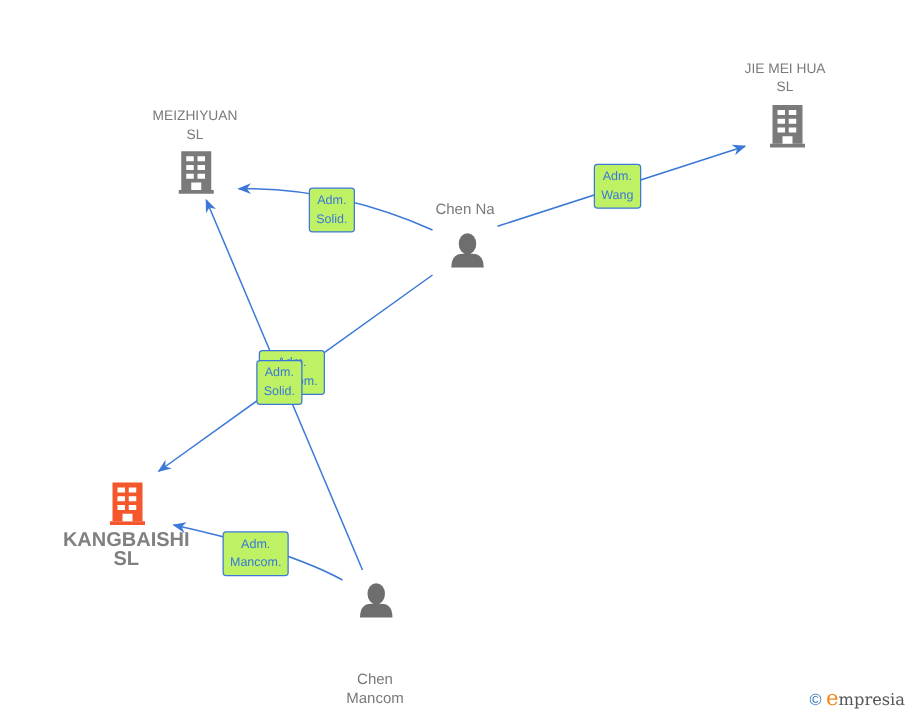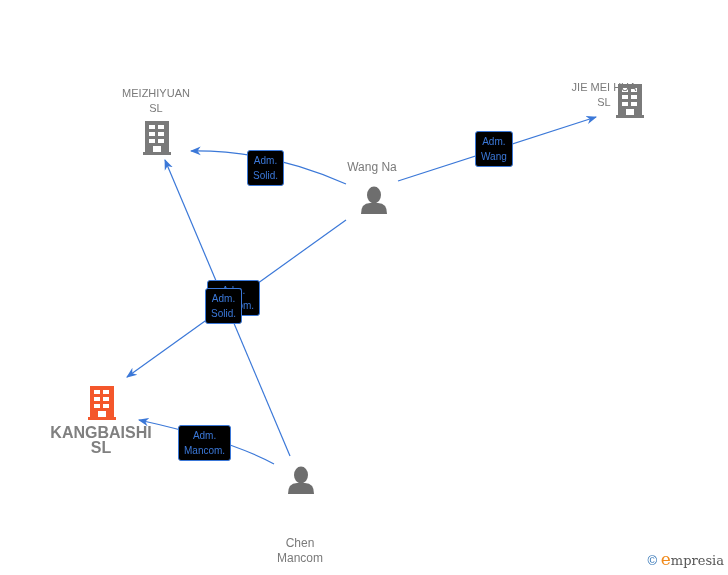--- a/index.html
+++ b/index.html
@@ -2,21 +2,21 @@
 <html><head>
 <meta charset="utf-8">
 <style>
   html, body { margin: 0; padding: 0; background: #ffffff; }
   body { width: 728px; height: 575px; position: relative; overflow: hidden; font-family: "Liberation Sans", "DejaVu Sans", sans-serif; }
   #graph { position: absolute; left: 0; top: 0; width: 728px; height: 575px; }
   .node-label { position: absolute; text-align: center; font-size: 11px; color: #7a7a7a; line-height: 15px; white-space: nowrap; transform: translateX(-50%); }
   .node-label.company { font-size: 11px; }
   .node-label.main { font-weight: bold; font-size: 16px; color: #808080; }
   .node-label.person { font-size: 12px; color: #7a7a7a; }
-  .edge-label { position: absolute; background: #000000; border: 1px solid #3b78d8; border-radius: 3px; color: #3b78d8; font-size: 10px; line-height: 15px; text-align: center; padding: 2px 5px; white-space: nowrap; }
+  .edge-label { position: absolute; background: #bef264; border: 1px solid #3b78d8; border-radius: 3px; color: #3b78d8; font-size: 10px; line-height: 15px; text-align: center; padding: 2px 5px; white-space: nowrap; }
   .footer { position: absolute; right: 4px; bottom: 6px; font-size: 13px; color: #2a6fb3; }
   .footer .brand { font-family: "DejaVu Serif", serif; color: #555; }
   .footer .brand .e { color: #f08a1c; font-size: 17px; }
 </style>
 </head>
 <body>
 
 <svg id="graph" xmlns="http://www.w3.org/2000/svg" width="728" height="575">
   <defs>
     <marker id="arrow" viewBox="0 0 10 10" refX="9" refY="5" markerWidth="9" markerHeight="9" orient="auto-start-reverse">
@@ -84,30 +84,30 @@
   <g transform="translate(288,466)">
     <ellipse cx="13" cy="9" rx="7" ry="8.5" fill="#6e6e6e"></ellipse>
     <path d="M0,28 Q0,17 9,17 L17,17 Q26,17 26,28 z" fill="#6e6e6e"></path>
   </g>
 </svg>
 
 <div class="node-label company" style="left:156px; top:86px;">
   <div>MEIZHIYUAN</div>
   <div>SL</div>
 </div>
-<div class="node-label company" style="left:604px; top:48px;margin-top:32px;">
+<div class="node-label company" style="left:628px; top:48px;">
   <div>JIE MEI HUA</div>
   <div>SL</div>
 </div>
 <div class="node-label main" style="left:101px; top:425px;">
   <div>KANGBAISHI</div>
   <div>SL</div>
 </div>
 <div class="node-label person" style="left:372px; top:160px;">
-  <div>Wang Na</div>
+  <div>Chen Na</div>
 </div>
 <div class="node-label person" style="left:300px; top:500px;margin-top:36px;">
   <div>Chen</div>
   <div>Mancom</div>
 </div>
 
 <div class="edge-label" style="left:247px; top:150px;">
   <div>Adm.</div>
   <div>Solid.</div>
 </div>

